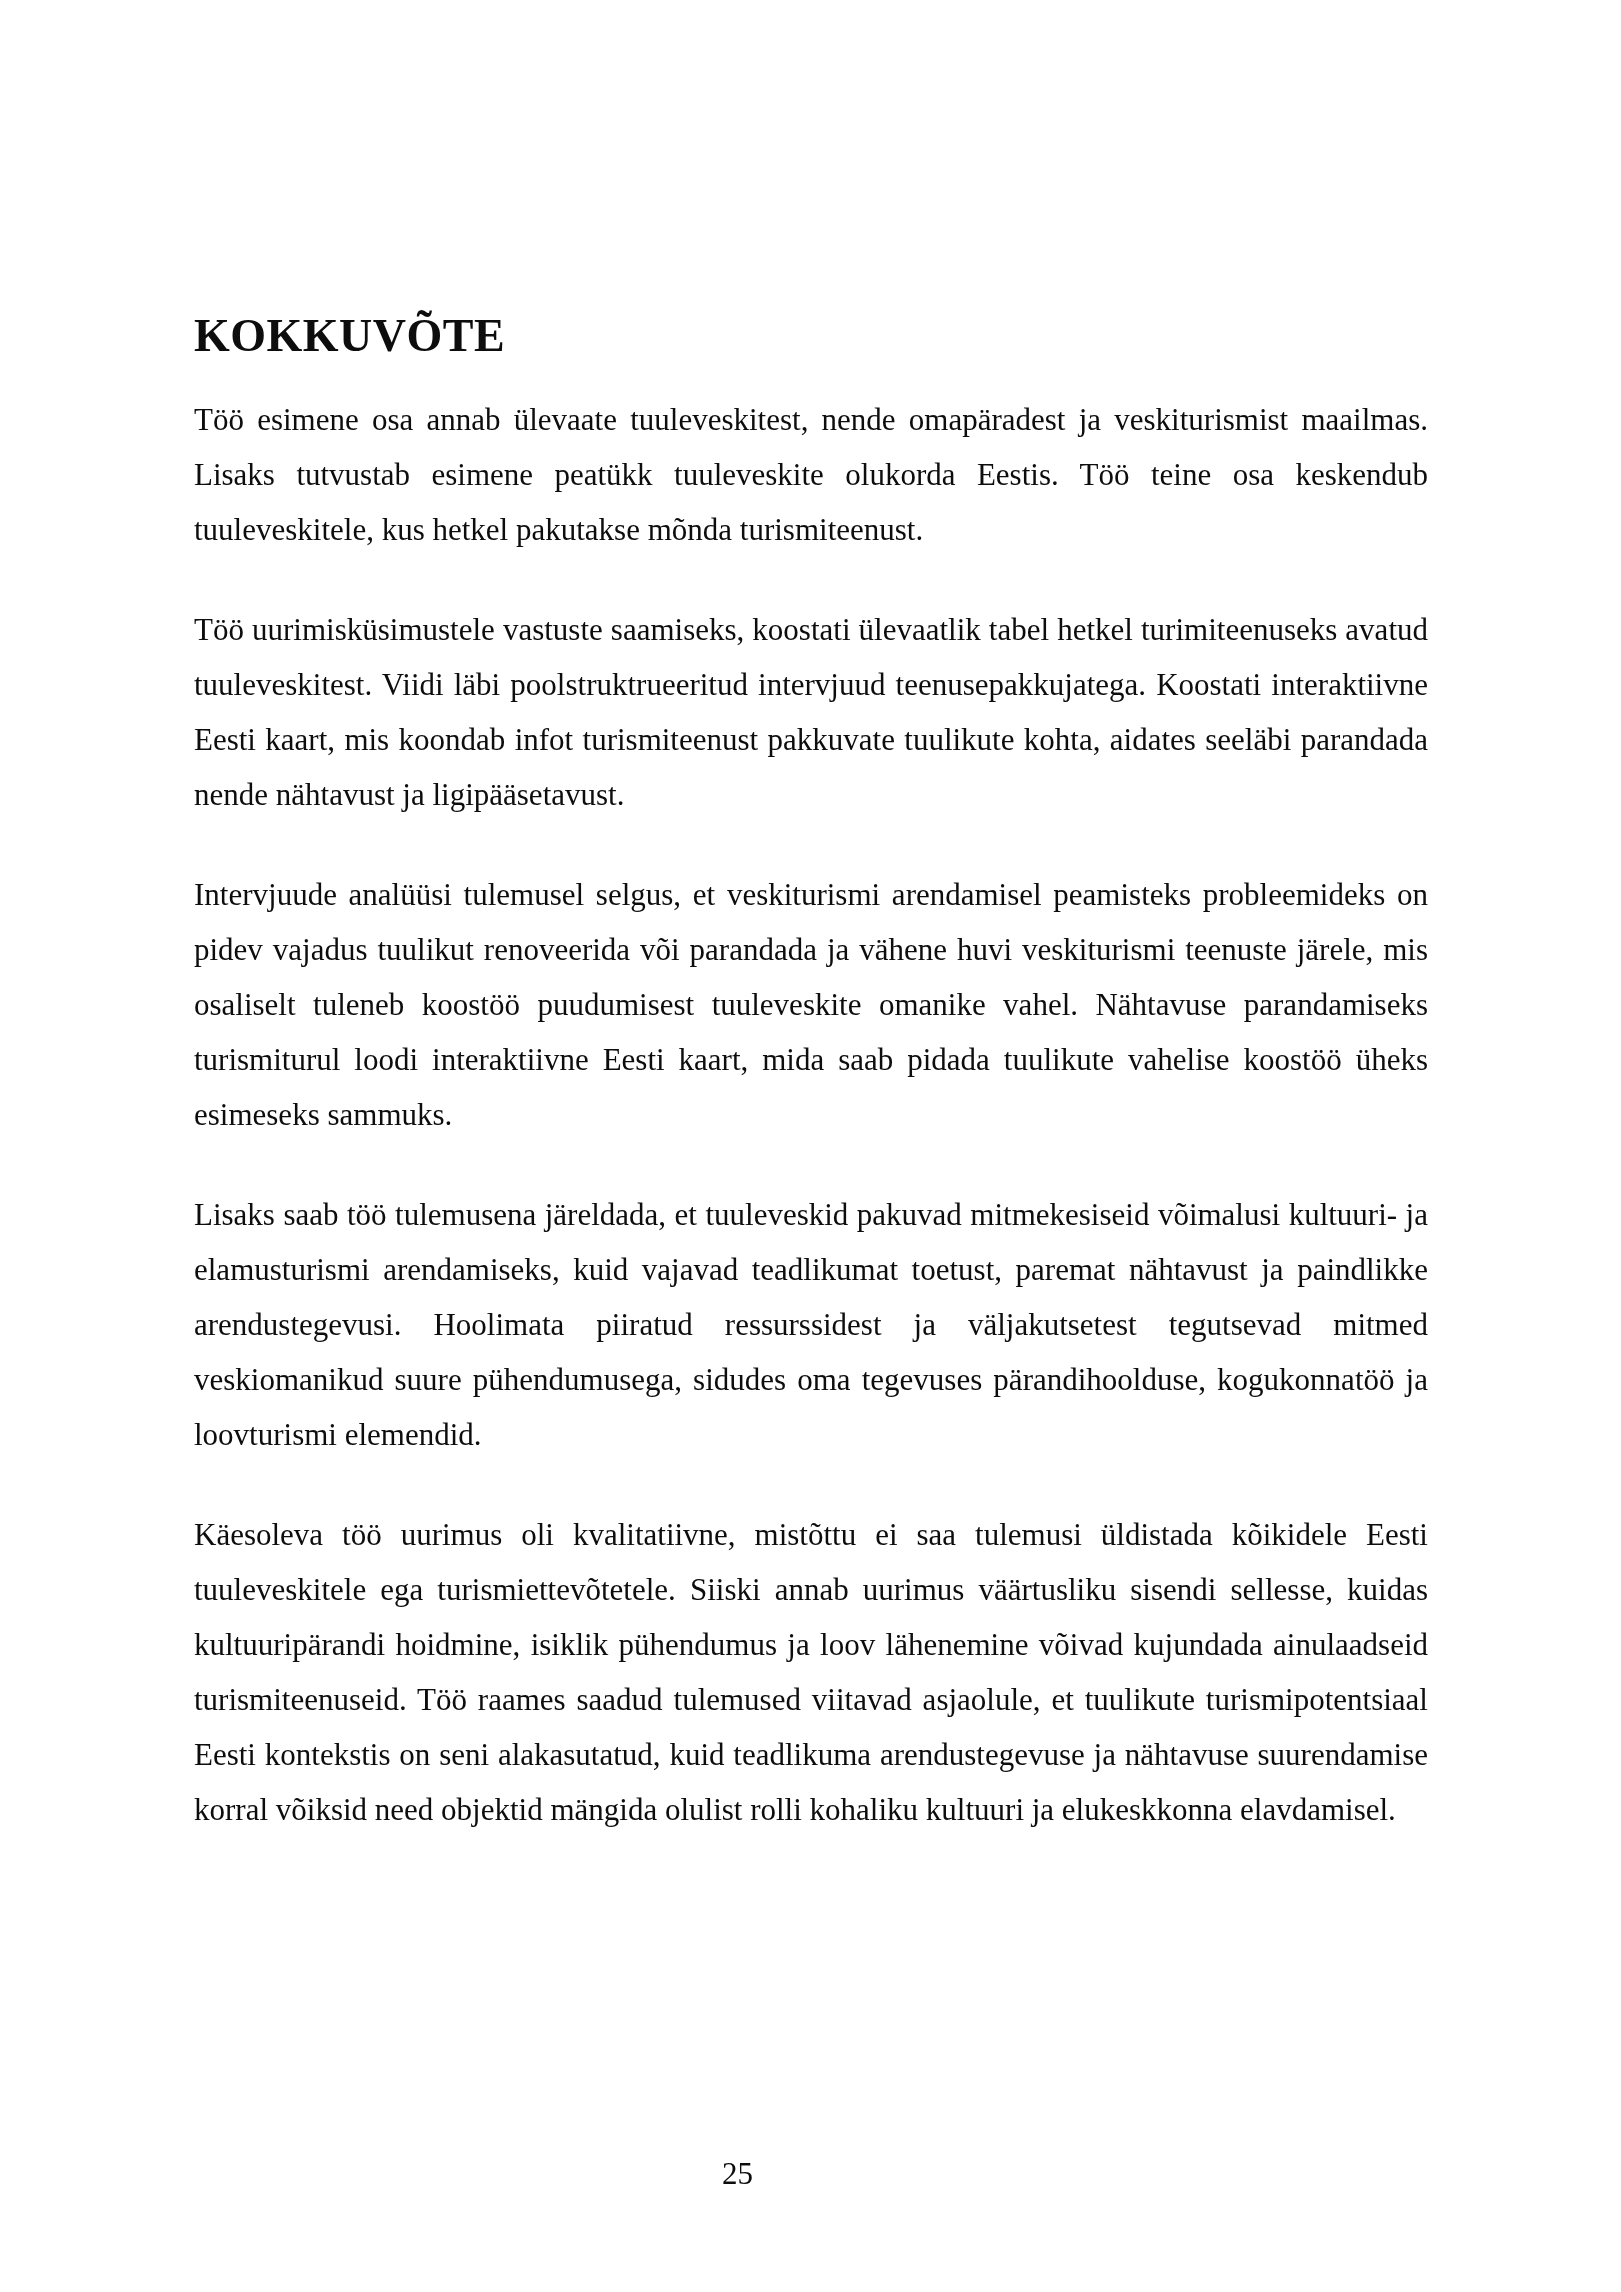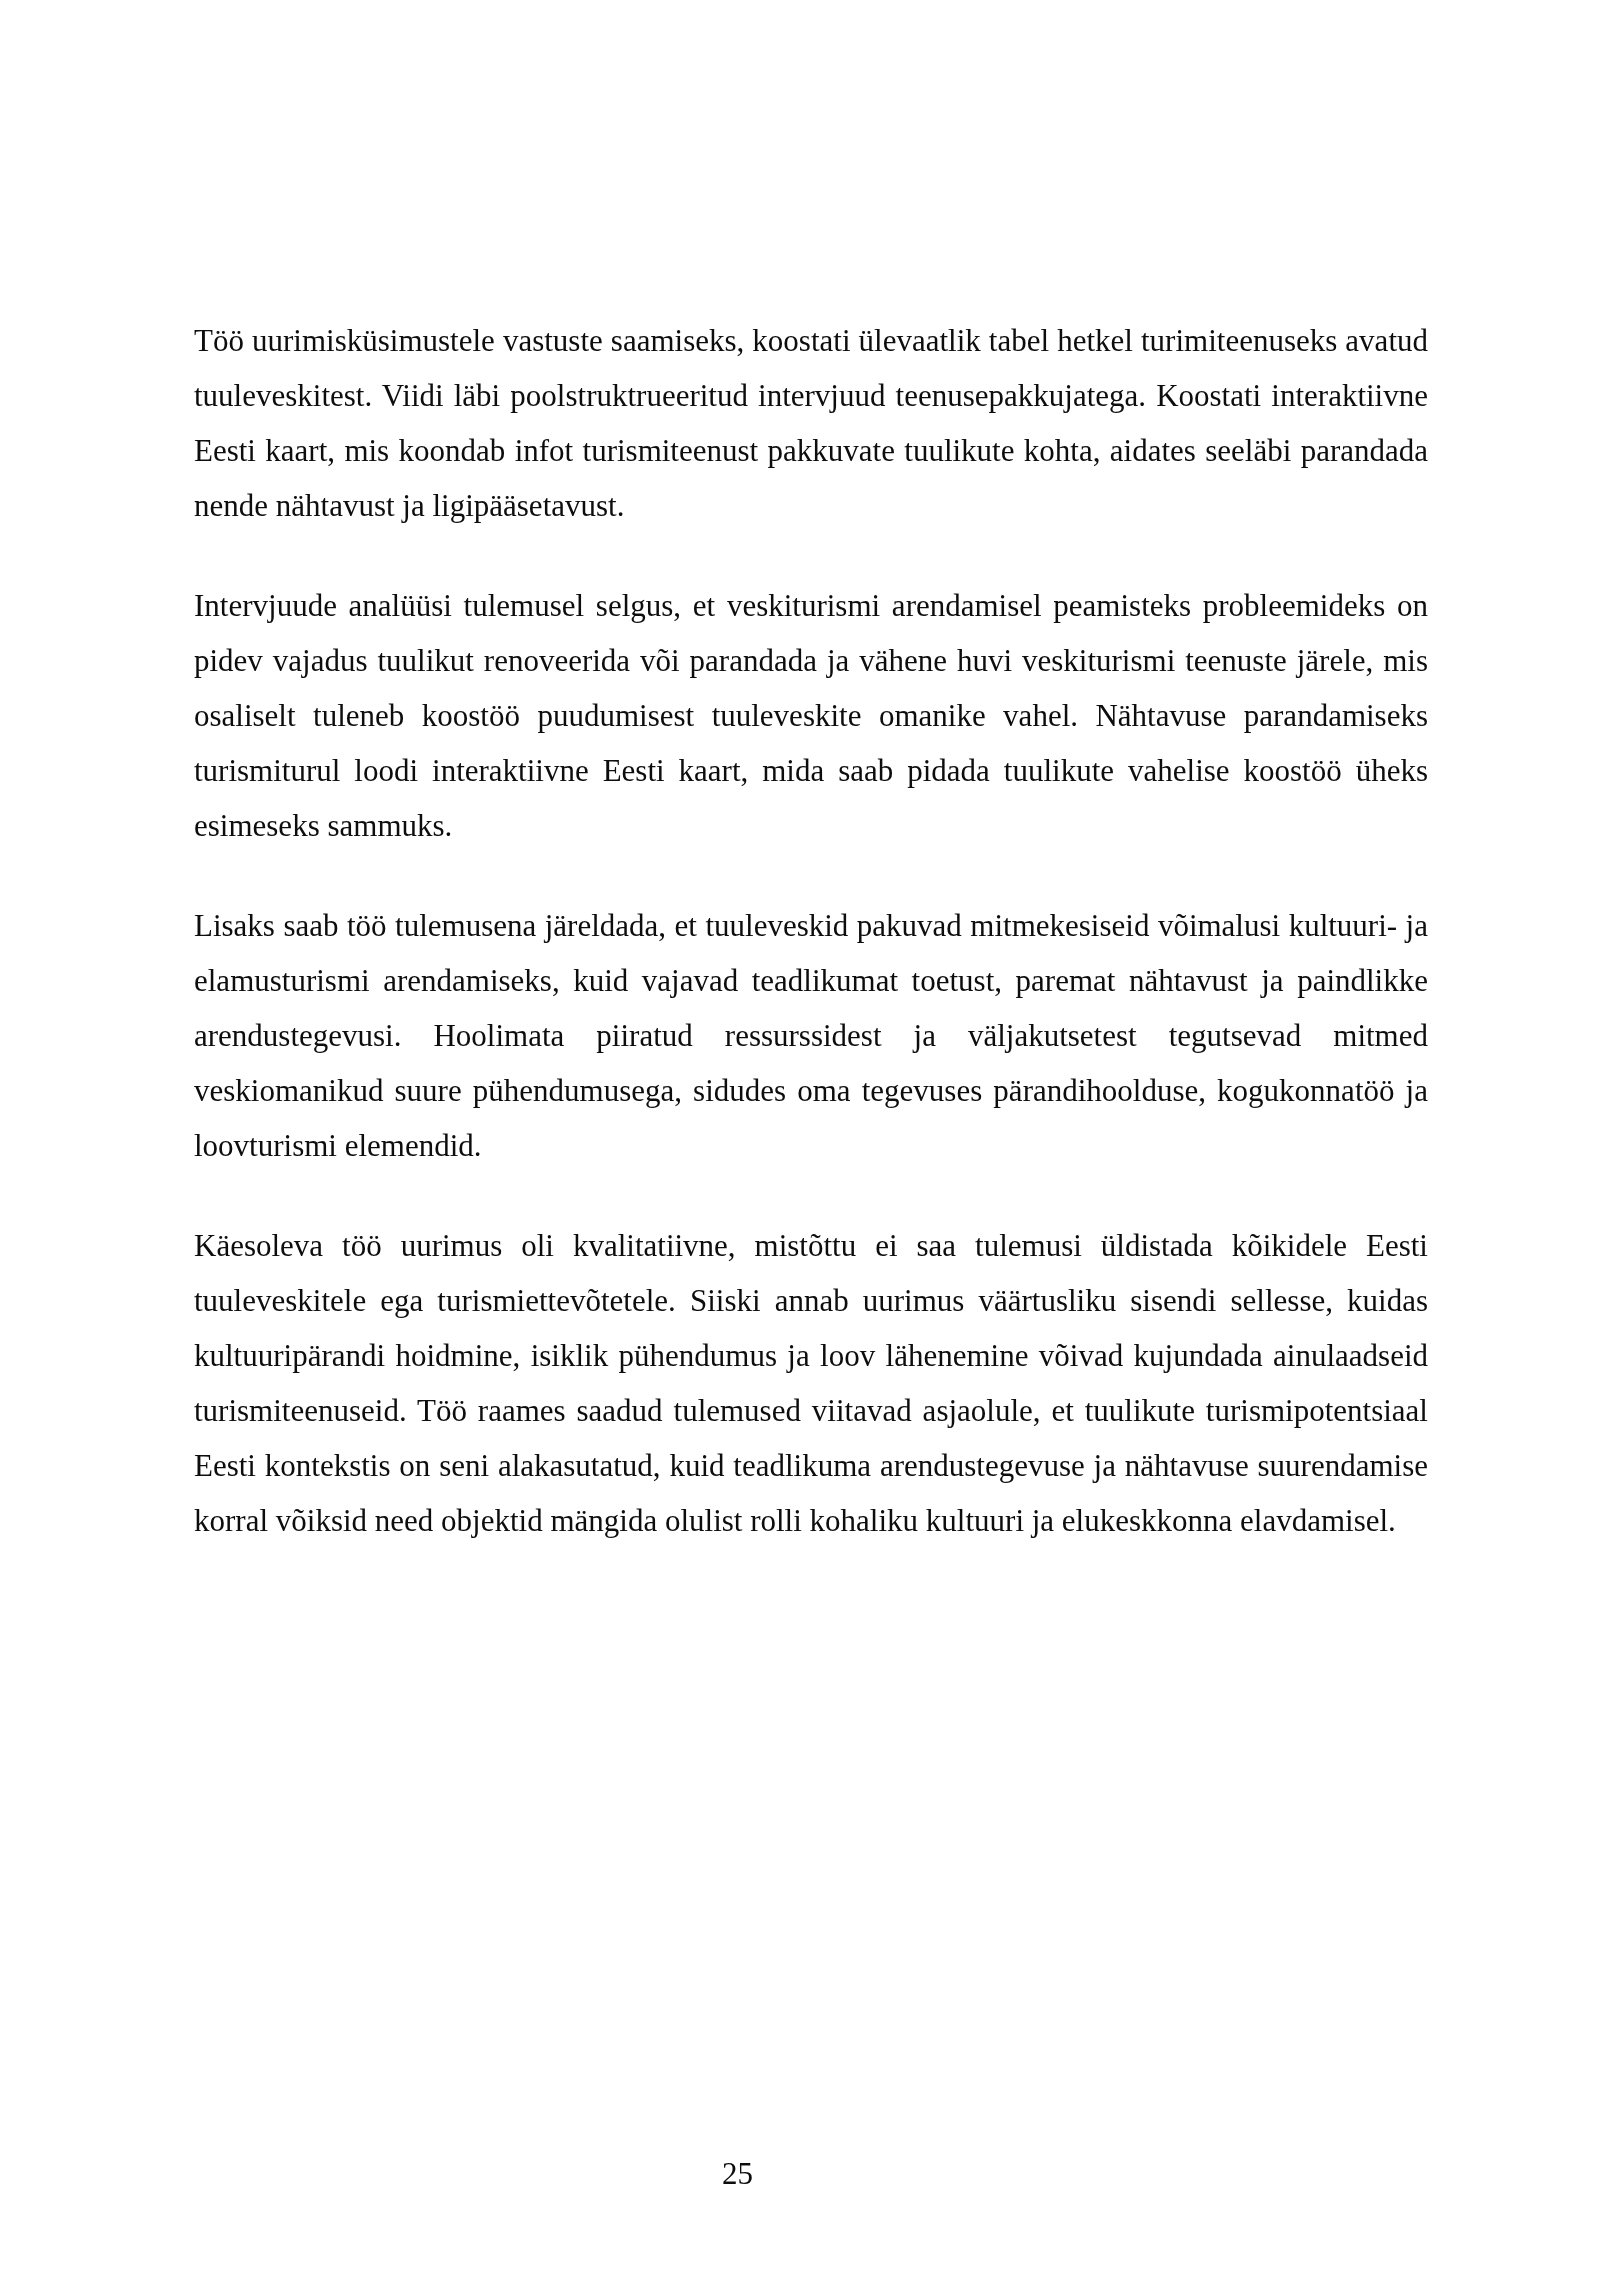--- a/index.html
+++ b/index.html
@@ -41,22 +41,24 @@
     width: 1475px;
     text-align: center;
     font-size: 31px;
     line-height: 35px;
   }
 </style>
 </head>
 <body>
 
 <div class="page">
+  <h1 class="doc-title">KOKKUVÕTE</h1>
 
 
+  <p class="doc-paragraph">Töö esimene osa annab ülevaate tuuleveskitest, nende omapäradest ja veskiturismist maailmas. Lisaks tutvustab esimene peatükk tuuleveskite olukorda Eestis. Töö teine osa keskendub tuuleveskitele, kus hetkel pakutakse mõnda turismiteenust.</p>
 
   <p class="doc-paragraph">Töö uurimisküsimustele vastuste saamiseks, koostati ülevaatlik tabel hetkel turimiteenuseks avatud tuuleveskitest. Viidi läbi poolstruktrueeritud intervjuud teenusepakkujatega. Koostati interaktiivne Eesti kaart, mis koondab infot turismiteenust pakkuvate tuulikute kohta, aidates seeläbi parandada nende nähtavust ja ligipääsetavust.</p>
 
   <p class="doc-paragraph">Intervjuude analüüsi tulemusel selgus, et veskiturismi arendamisel peamisteks probleemideks on pidev vajadus tuulikut renoveerida või parandada ja vähene huvi veskiturismi teenuste järele, mis osaliselt tuleneb koostöö puudumisest tuuleveskite omanike vahel. Nähtavuse parandamiseks turismiturul loodi interaktiivne Eesti kaart, mida saab pidada tuulikute vahelise koostöö üheks esimeseks sammuks.</p>
 
   <p class="doc-paragraph">Lisaks saab töö tulemusena järeldada, et tuuleveskid pakuvad mitmekesiseid võimalusi kultuuri- ja elamusturismi arendamiseks, kuid vajavad teadlikumat toetust, paremat nähtavust ja paindlikke arendustegevusi. Hoolimata piiratud ressurssidest ja väljakutsetest tegutsevad mitmed veskiomanikud suure pühendumusega, sidudes oma tegevuses pärandihoolduse, kogukonnatöö ja loovturismi elemendid.</p>
 
   <p class="doc-paragraph">Käesoleva töö uurimus oli kvalitatiivne, mistõttu ei saa tulemusi üldistada kõikidele Eesti tuuleveskitele ega turismiettevõtetele. Siiski annab uurimus väärtusliku sisendi sellesse, kuidas kultuuripärandi hoidmine, isiklik pühendumus ja loov lähenemine võivad kujundada ainulaadseid turismiteenuseid. Töö raames saadud tulemused viitavad asjaolule, et tuulikute turismipotentsiaal Eesti kontekstis on seni alakasutatud, kuid teadlikuma arendustegevuse ja nähtavuse suurendamise korral võiksid need objektid mängida olulist rolli kohaliku kultuuri ja elukeskkonna elavdamisel.</p>
 </div>
 

